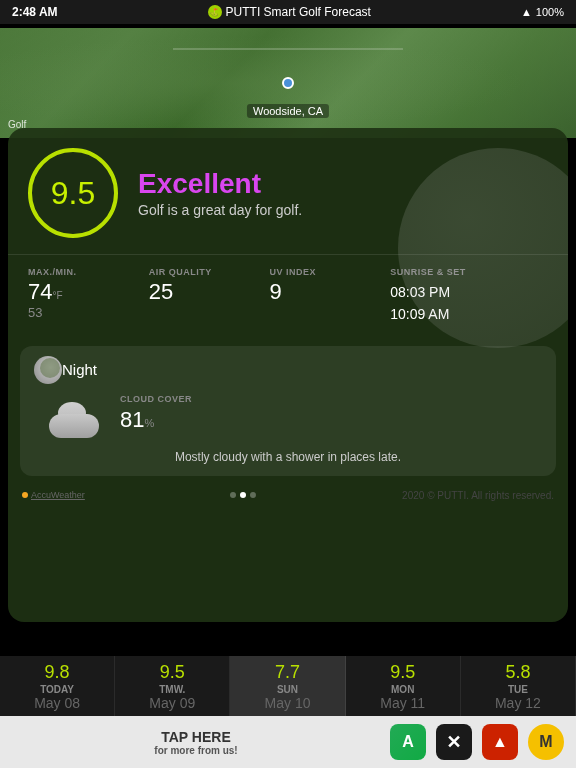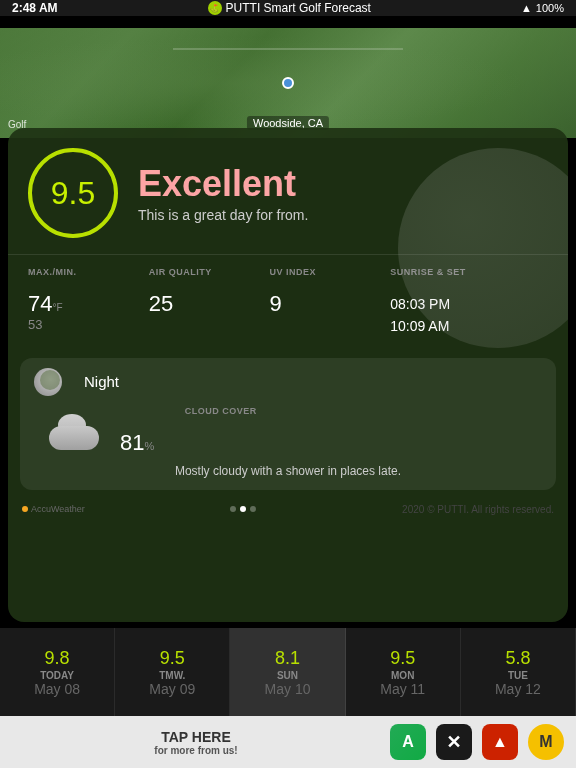--- a/index.html
+++ b/index.html
@@ -9,21 +9,21 @@
       background: #000;
       font-family: -apple-system, BlinkMacSystemFont, 'Helvetica Neue', sans-serif;
       overflow: hidden;
       position: relative;
     }
 
     
     #status-bar {
       position: absolute;
       top: 0; left: 0; right: 0;
-      height: 16px;
+      height: 24px;
       background: #1a1a1a;
       display: flex;
       align-items: center;
       justify-content: space-between;
       padding: 0 12px;
       z-index: 100;
     }
     #status-bar .time {
       color: #fff;
       font-size: 12px;
@@ -64,21 +64,21 @@
     }
     #map-area .map-overlay {
       position: absolute;
       top: 0; left: 0; right: 0; bottom: 0;
       background: 
         radial-gradient(ellipse at 40% 50%, rgba(100,140,80,0.3) 0%, transparent 60%),
         linear-gradient(180deg, rgba(80,120,60,0.5) 0%, rgba(60,100,40,0.3) 100%);
     }
     #map-area .map-label {
       position: absolute;
-      bottom: 8px;
+      bottom: 20px;
       left: 50%;
       transform: translateX(-50%);
       color: #fff;
       font-size: 11px;
       background: rgba(0,0,0,0.4);
       padding: 1px 6px;
       border-radius: 3px;
       white-space: nowrap;
     }
     #map-area .maps-label {
@@ -150,22 +150,22 @@
       justify-content: center;
       flex-shrink: 0;
       position: relative;
     }
     #score-circle .score-value {
       color: #c8f000;
       font-size: 32px;
       font-weight: 300;
     }
     #score-text .rating {
-      color: #fca5a5;
-      font-size: 36px;
+      color: #d946ef;
+      font-size: 28px;
       font-weight: 600;
     }
     #score-text .description {
       color: #ccc;
       font-size: 14px;
       margin-top: 2px;
     }
 
     
     #stats-row {
@@ -174,21 +174,21 @@
       grid-template-columns: 1fr 1fr 1fr 1.4fr;
       gap: 8px;
       border-top: 1px solid rgba(255,255,255,0.1);
     }
     .stat-item .stat-label {
       color: #888;
       font-size: 9px;
       font-weight: 600;
       letter-spacing: 0.5px;
       text-transform: uppercase;
-      margin-bottom: 16px;
+      margin-bottom: 4px;
     }
     .stat-item .stat-value {
       color: #fff;
       font-size: 22px;
       font-weight: 300;
       line-height: 1;
     }
     .stat-item .stat-unit {
       color: #888;
       font-size: 10px;
@@ -207,21 +207,21 @@
     
     #weather-card {
       margin: 8px 12px;
       background: rgba(255,255,255,0.08);
       border-radius: 12px;
       padding: 10px 14px;
     }
     #weather-card .period-header {
       display: flex;
       align-items: center;
-      gap: 22px;
+      gap: 0;
       margin-bottom: 10px;
     }
     #weather-card .moon-icon {
       width: 28px;
       height: 28px;
       background: radial-gradient(circle at 60% 40%, #d0d0d0, #888);
       border-radius: 50%;
       position: relative;
       overflow: hidden;
     }
@@ -273,22 +273,21 @@
       height: 22px;
       background: linear-gradient(180deg, #d0d0d0, #b8b8b8);
       border-radius: 50%;
     }
     .weather-stat .ws-label {
       color: #888;
       font-size: 9px;
       font-weight: 600;
       letter-spacing: 0.5px;
       text-transform: uppercase;
-      margin-bottom: 14px;
-      text-align: right;
+      margin-bottom: 3px;
     }
     .weather-stat .ws-value {
       color: #fff;
       font-size: 22px;
       font-weight: 300;
     }
     .weather-stat .ws-unit {
       color: #888;
       font-size: 11px;
     }
@@ -309,20 +308,21 @@
       display: flex;
       align-items: center;
       justify-content: space-between;
     }
     #card-footer .source {
       color: #666;
       font-size: 9px;
       display: flex;
       align-items: center;
       gap: 3px;
+      text-decoration: underline;
     }
     #card-footer .source .dot {
       width: 6px;
       height: 6px;
       background: #f5a623;
       border-radius: 50%;
     }
     #card-footer .page-dots {
       display: flex;
       gap: 4px;
@@ -339,21 +339,21 @@
     #card-footer .copyright {
       color: #444;
       font-size: 10px;
     }
 
     
     #forecast-bar {
       position: absolute;
       bottom: 52px;
       left: 0; right: 0;
-      height: 88px;
+      height: 60px;
       background: #1a1a1a;
       display: flex;
     }
     .forecast-day {
       flex: 1;
       display: flex;
       flex-direction: column;
       align-items: center;
       justify-content: center;
       padding: 4px;
@@ -444,21 +444,21 @@
 </div>
 
 <div id="main-card">
 
   <div id="score-section">
     <div id="score-circle">
       <span class="score-value">9.5</span>
     </div>
     <div id="score-text">
       <div class="rating">Excellent</div>
-      <div class="description">This is a great day for from.</div>
+      <div class="description">Golf is a great day for golf.</div>
     </div>
   </div>
 
   <div id="stats-row">
     <div class="stat-item">
       <div class="stat-label">MAX./MIN.</div>
       <div class="stat-value">
         <span>74</span><span class="stat-unit">°F</span>
       </div>
       <div class="stat-sub">53</div>
@@ -520,21 +520,21 @@
     <span class="fc-score">9.8</span>
     <span class="fc-day">TODAY</span>
     <span class="fc-date">May 08</span>
   </div>
     <div class="forecast-day">
     <span class="fc-score">9.5</span>
     <span class="fc-day">TMW.</span>
     <span class="fc-date">May 09</span>
   </div>
     <div class="forecast-day active">
-    <span class="fc-score">8.1</span>
+    <span class="fc-score">7.7</span>
     <span class="fc-day">SUN</span>
     <span class="fc-date">May 10</span>
   </div>
     <div class="forecast-day">
     <span class="fc-score">9.5</span>
     <span class="fc-day">MON</span>
     <span class="fc-date">May 11</span>
   </div>
     <div class="forecast-day">
     <span class="fc-score">5.8</span>

